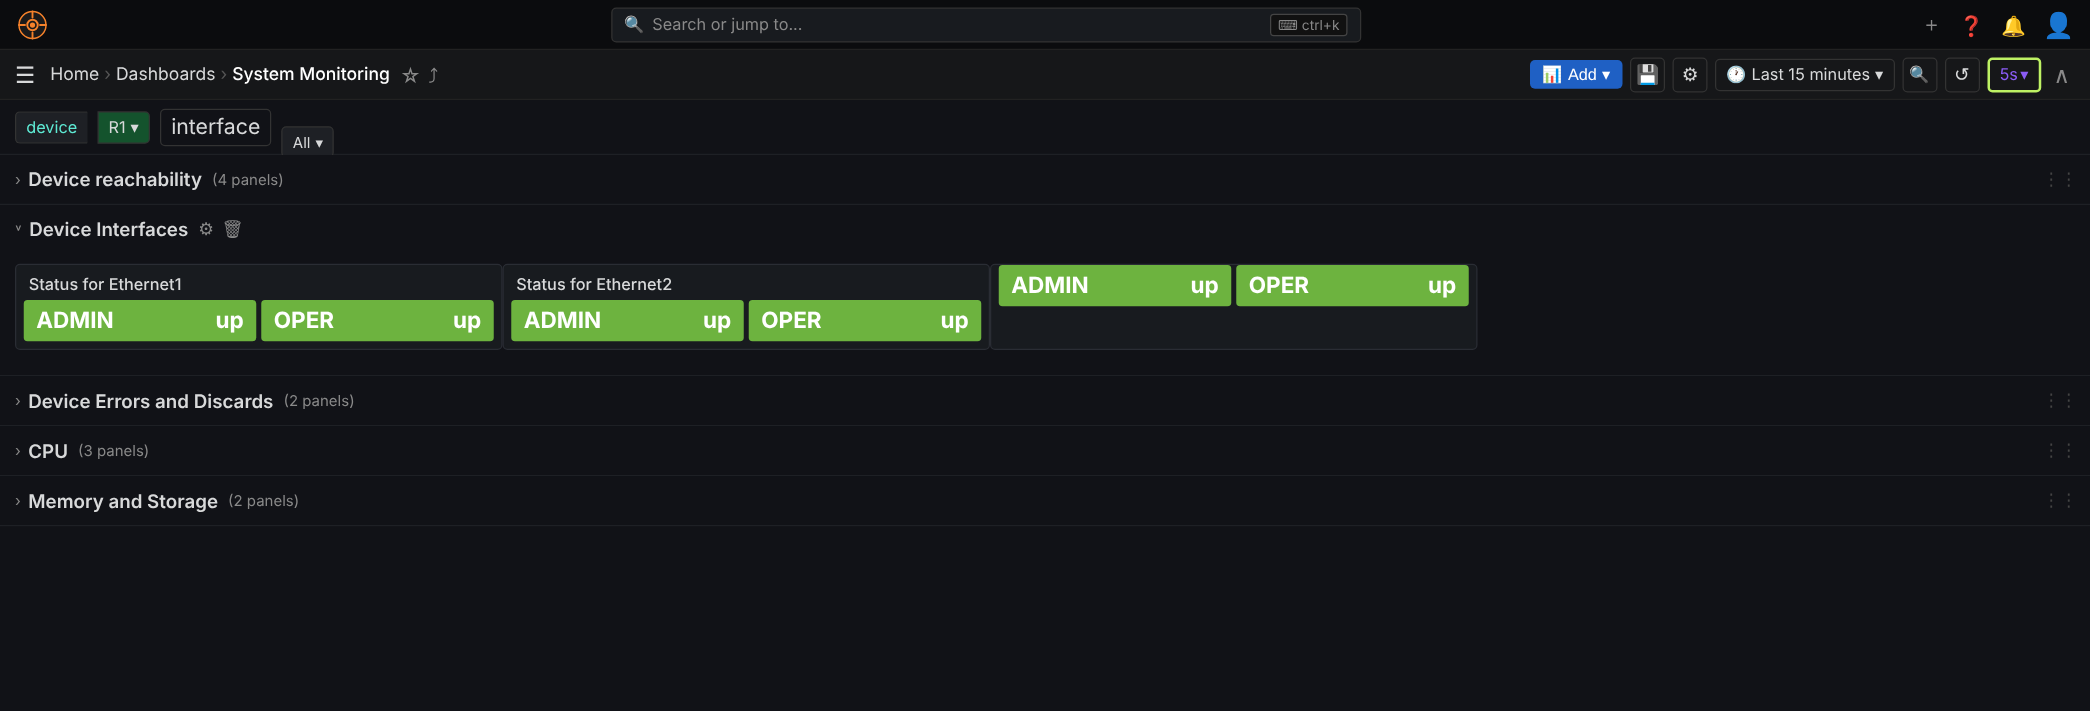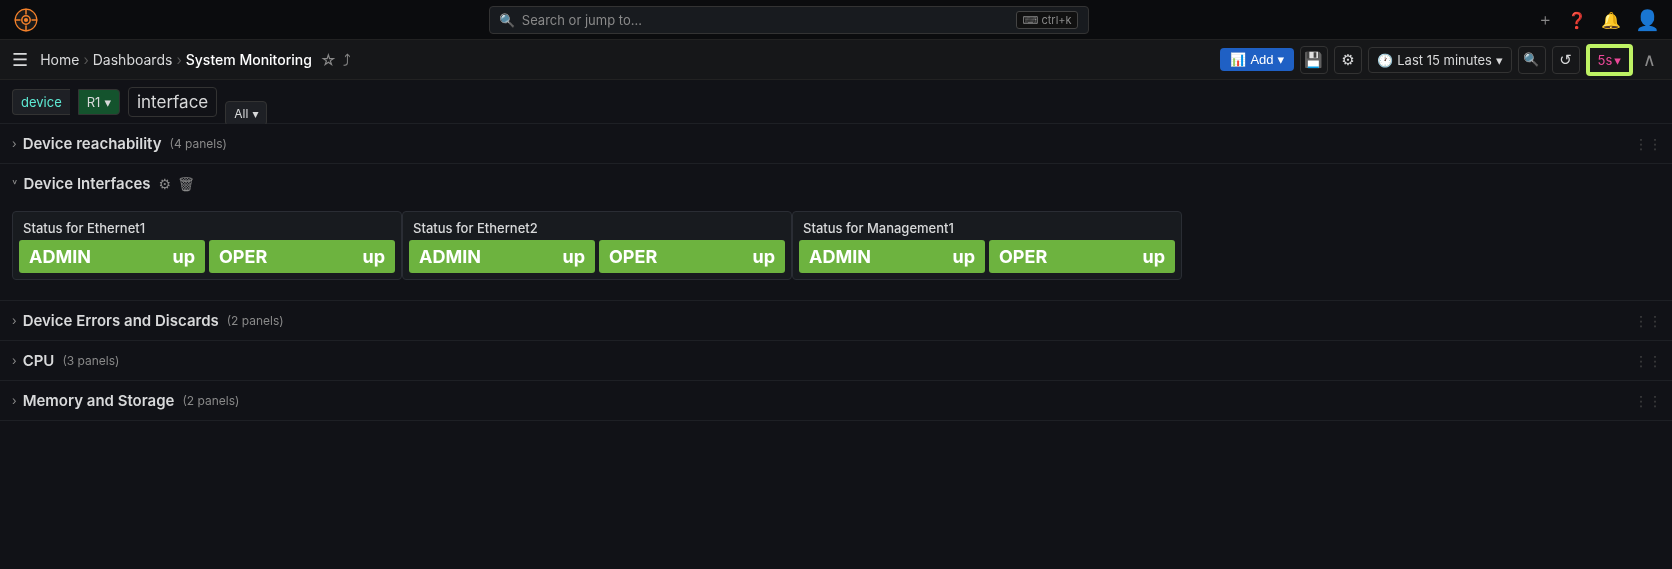--- a/index.html
+++ b/index.html
@@ -96,23 +96,23 @@
       border: 1px solid #333;
       border-radius: 4px;
       color: #d8d9da;
       padding: 4px 8px;
       font-size: 13px;
       cursor: pointer;
       display: flex; align-items: center; gap: 4px;
     }
     .refresh-rate {
       background: transparent;
-      border: 4px solid #bef264;
-      border-radius: 4px;
-      color: #ec4899;
+      border: 2px solid #bef264;
+      border-radius: 4px;
+      color: #8b5cf6;
       padding: 4px 8px;
       font-size: 13px;
       cursor: pointer;
       display: flex; align-items: flex-end; gap: 2px;
     }
     .collapse-btn {
       background: transparent;
       border: none;
       color: #898989;
       cursor: pointer;
@@ -383,21 +383,20 @@
             <span class="stat-value">up</span>
           </div>
           <div class="stat-block">
             <span class="stat-label">OPER</span>
             <span class="stat-value">up</span>
           </div>
         </div>
       </div>
 
       <div class="panel-card">
-        <div class="panel-title">Status for Management1</div>
         <div class="panel-stats">
           <div class="stat-block">
             <span class="stat-label">ADMIN</span>
             <span class="stat-value">up</span>
           </div>
           <div class="stat-block">
             <span class="stat-label">OPER</span>
             <span class="stat-value">up</span>
           </div>
         </div>

